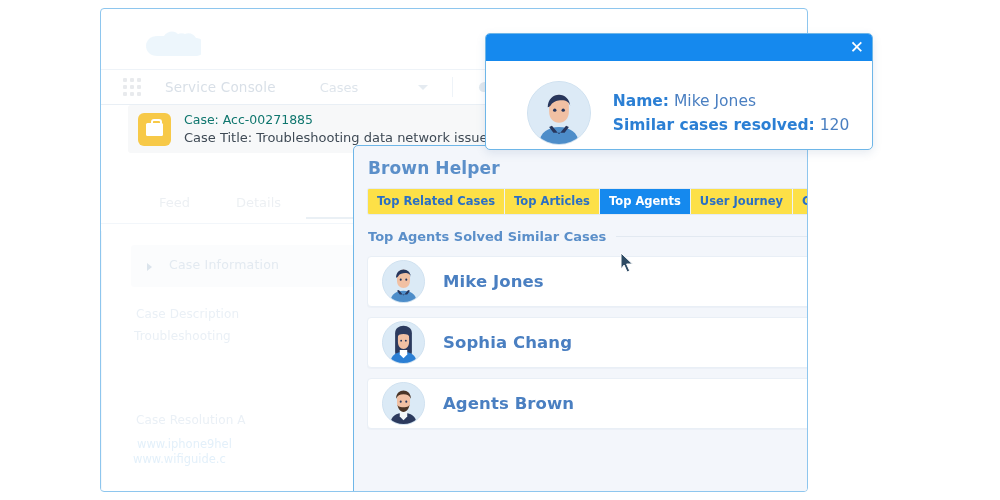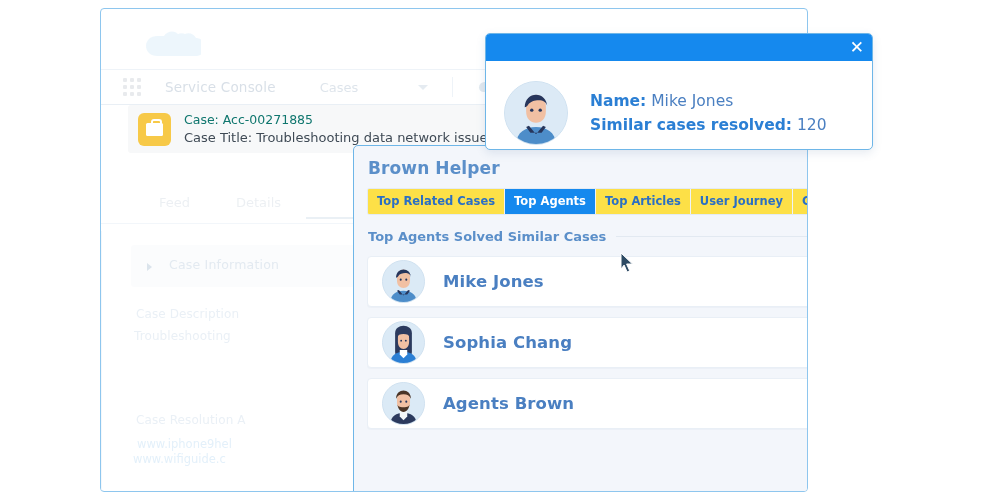--- a/index.html
+++ b/index.html
@@ -115,21 +115,21 @@
     position:absolute;left:485px;top:33px;width:388px;height:117px;
     background:#ffffff;border:1.5px solid #6eb6e8;border-radius:5px;
     box-sizing:border-box;overflow:hidden;
     box-shadow:0 3px 10px rgba(60,100,150,.13);
   }
   .popup-bar{height:27px;background:#1589ee;position:relative;}
   .popup-close{
     position:absolute;right:8px;top:1px;color:#fff;font-size:17px;font-weight:700;
     line-height:25px;cursor:pointer;font-family:"DejaVu Sans",sans-serif;
   }
-  .popup-body{display:flex;align-items:center;height:104px;padding-left:18px;box-sizing:border-box;}
+  .popup-body{display:flex;align-items:center;height:104px;padding-left:18px;box-sizing:border-box;justify-content:center;}
   .popup-av{width:62px;height:62px;border-radius:50%;overflow:hidden;background:#dceaf6;border:1px solid #cfe1f0;flex:none;}
   .popup-av svg{display:block;width:100%;height:100%;}
   .popup-txt{margin-left:22px;line-height:1.55;}
   .popup-txt .l{font-size:15.5px;}
   .popup-txt .k{color:#2b7fd4;font-weight:700;}
   .popup-txt .v{color:#4a7fc1;font-weight:400;}
 
   
   .cursor{position:absolute;left:620px;top:252px;width:15px;height:21px;pointer-events:none;}
 </style>
@@ -199,22 +199,22 @@
     <div class="faded-link" style="left:36px;top:428px;">www.iphone9hel</div>
     <div class="faded-link" style="left:32px;top:443px;">www.wifiguide.c</div>
   </div>
 
   <div class="agent-panel">
 
     <div class="agent-title">Brown Helper</div>
 
     <div class="tabs">
       <div class="tab">Top Related Cases</div>
+      <div class="tab">Top Articles</div>
       <div class="tab active">Top Agents</div>
-      <div class="tab">Top Articles</div>
       <div class="tab">User Journey</div>
       <div class="tab">Case Escalation</div>
 
     </div>
 
     <div class="section-head">
       <div class="txt">Top Agents Solved Similar Cases</div>
       <div class="rule"></div>
     </div>
 

